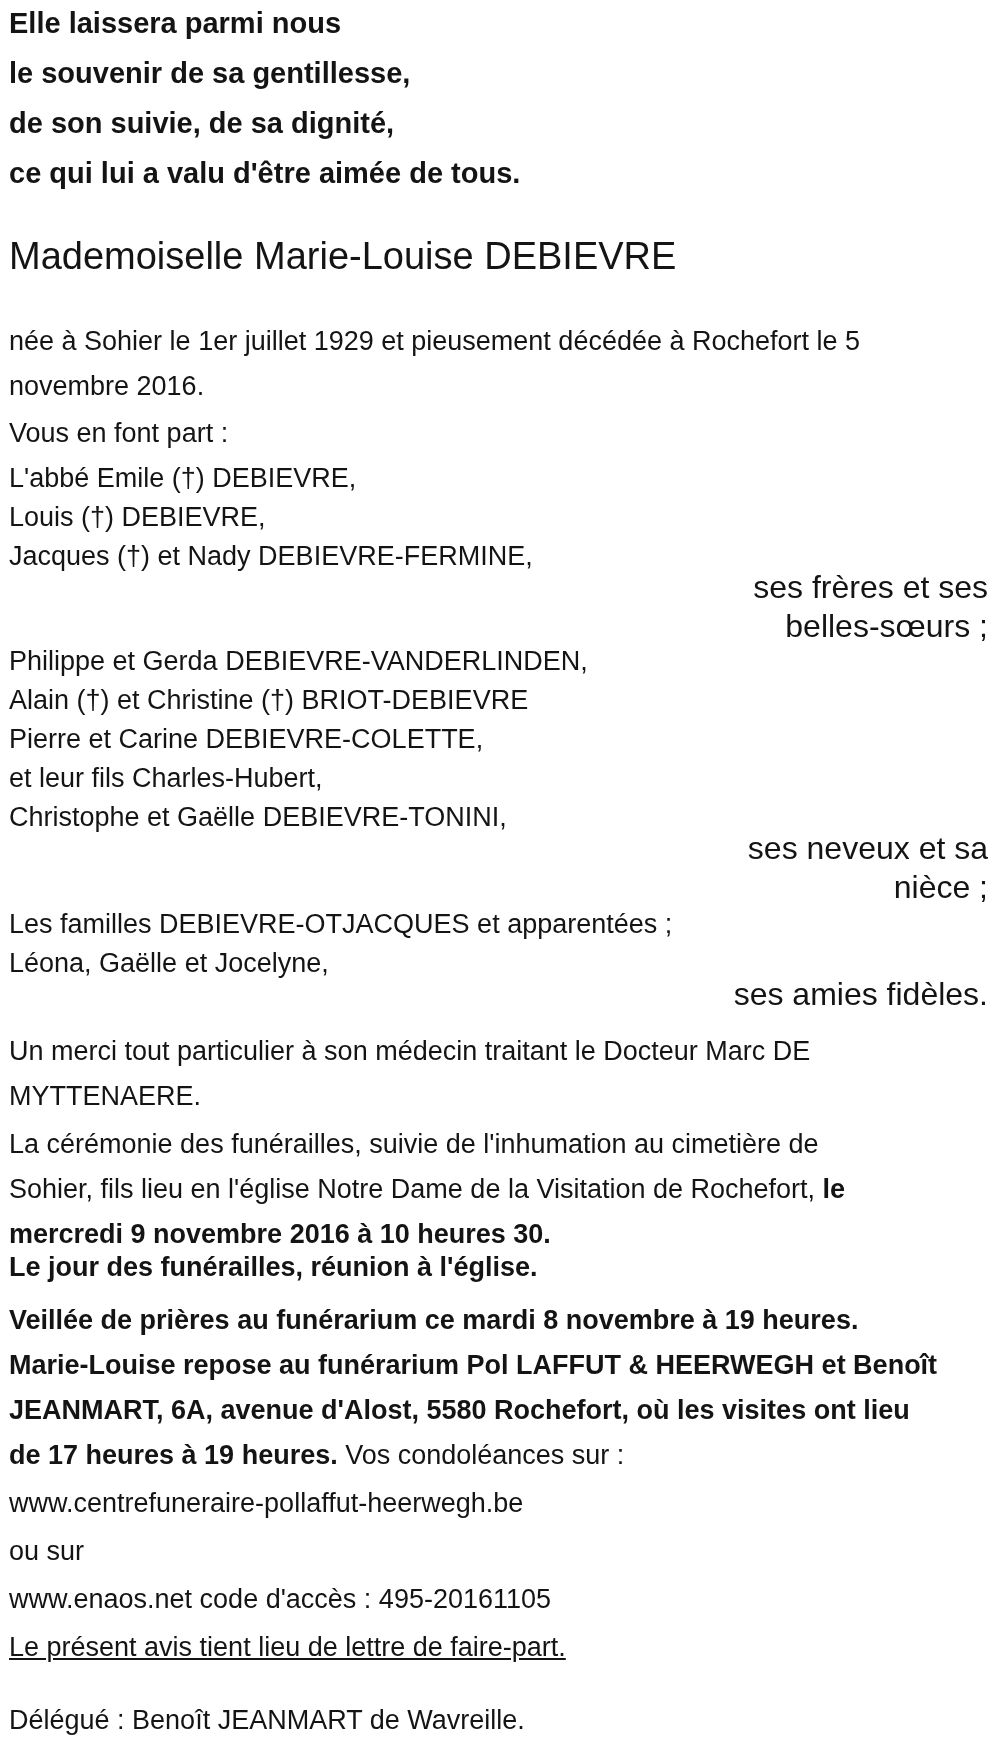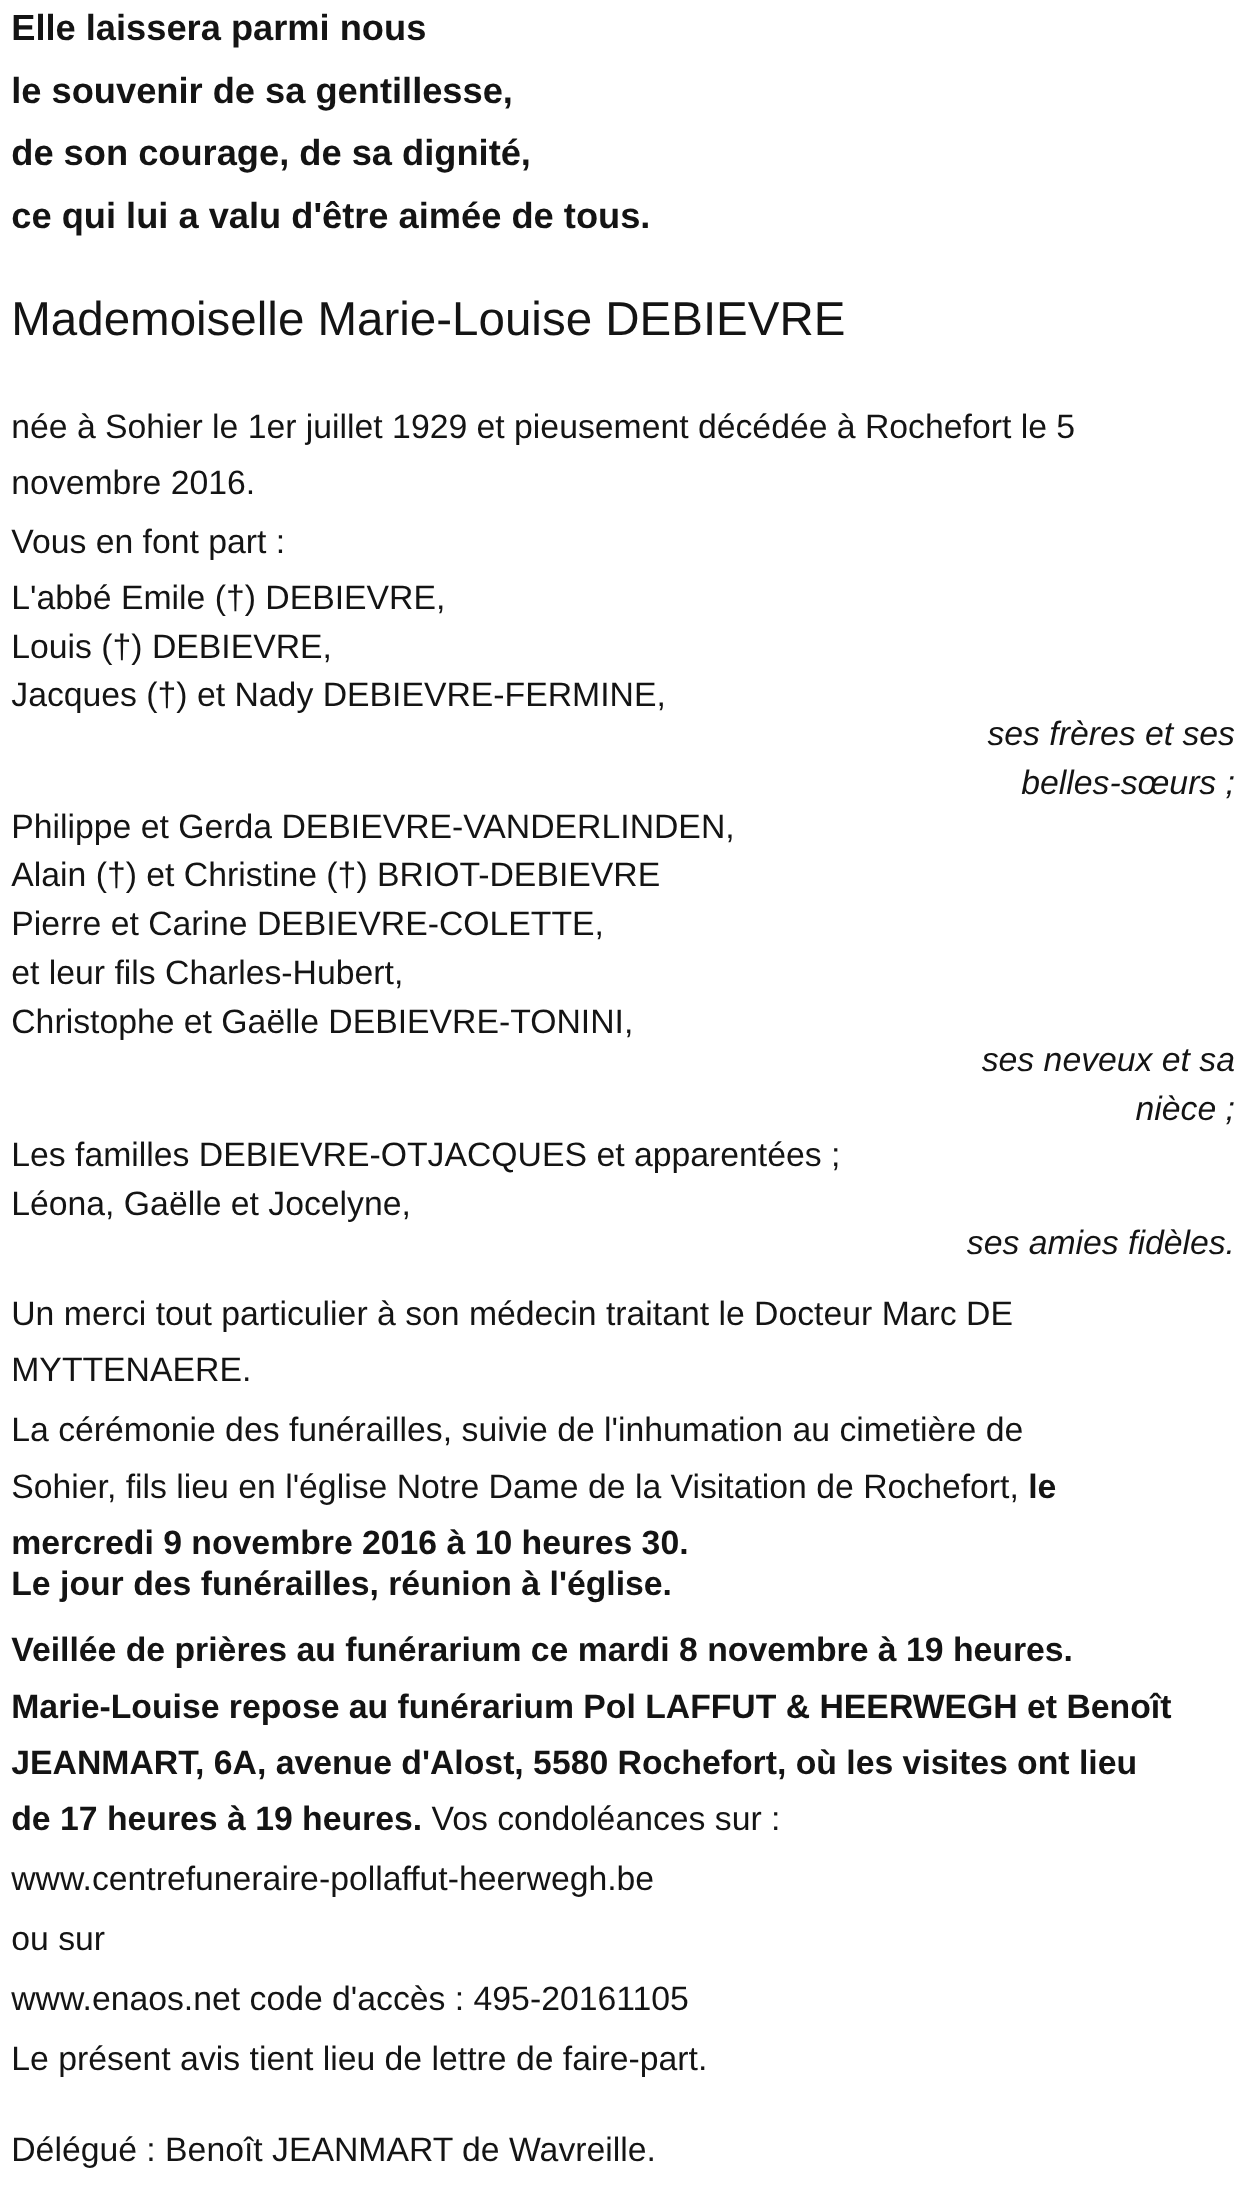--- a/index.html
+++ b/index.html
@@ -12,42 +12,42 @@
   .line { white-space:nowrap; }
   .epigraph { font-weight:bold; font-size:29px; line-height:50px; margin-top:-2px; }
   .title { font-weight:normal; font-size:38px; line-height:50px; margin-top:33px; white-space:nowrap; }
   .para { font-size:27px; line-height:45px; }
   .intro { margin-top:38px; }
   .announce { margin-top:2px; }
   .names { font-size:27px; line-height:39px; }
   .g1 { margin-top:3px; }
   .g2 { margin-top:-4px; }
   .g3 { margin-top:-2px; }
-  .relation { font-size:27px; line-height:39px; font-style:italic; text-align:right; margin-top:-8px; }
+  .relation { font-size:32px; line-height:39px; text-align:right; margin-top:-8px; }
   .thanks { margin-top:15px; }
   .ceremony { margin-top:3px; }
   .meeting { margin-top:-12px; font-weight:bold; }
   .vigil { margin-top:8px; font-weight:bold; }
   .repose { margin-top:0; }
   .www1 { margin-top:3px; }
   .ousur { margin-top:3px; }
   .www2 { margin-top:3px; }
-  .legal { margin-top:3px; }
+  .legal { margin-top:3px;text-decoration:underline; }
   .delegate { margin-top:28px; }
   .b { font-weight:bold; }
 </style>
 </head>
 <body>
 
 <div class="page">
 
   <div class="epigraph">
     <div class="line">Elle laissera parmi nous</div>
     <div class="line">le souvenir de sa gentillesse,</div>
-    <div class="line">de son courage, de sa dignité,</div>
+    <div class="line">de son suivie, de sa dignité,</div>
     <div class="line">ce qui lui a valu d'être aimée de tous.</div>
   </div>
 
   <div class="title">Mademoiselle Marie-Louise DEBIEVRE</div>
 
   <div class="para intro">
     <div class="line">née à Sohier le 1er juillet 1929 et pieusement décédée à Rochefort le 5</div>
     <div class="line">novembre 2016.</div>
   </div>
 

